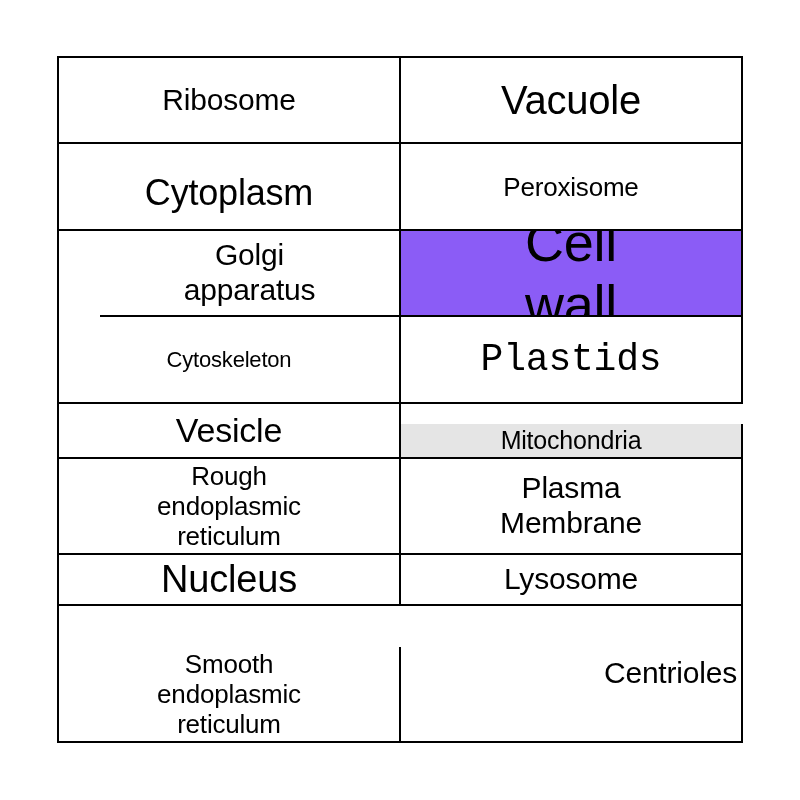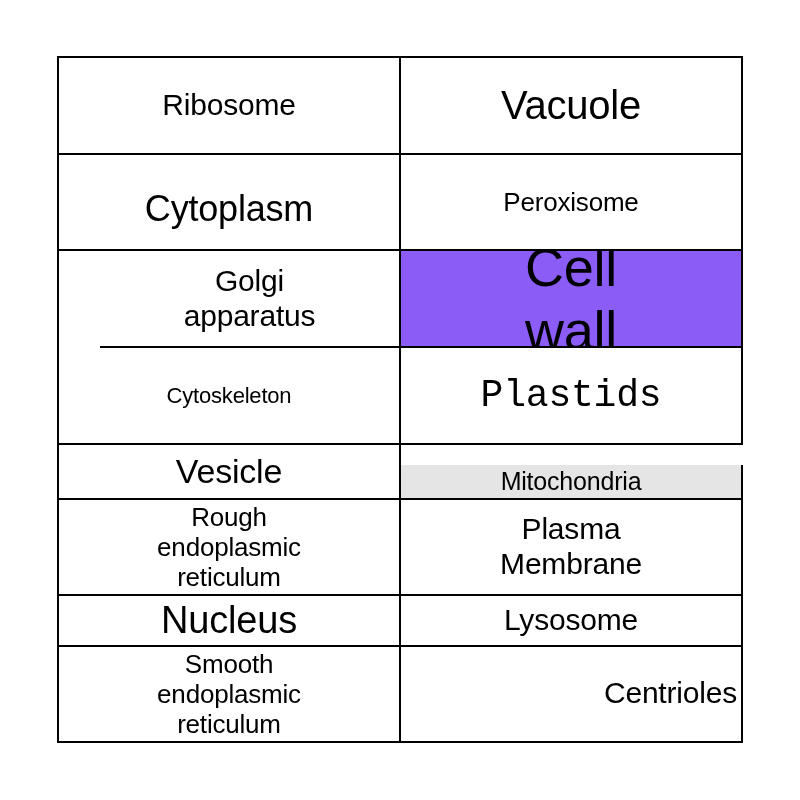--- a/index.html
+++ b/index.html
@@ -106,21 +106,21 @@
     <span class="cell-text" style="font-size: 30px;">Plasma
 Membrane</span>
   </div>
 
   <div class="bingo-cell" style="color: rgb(0, 0, 0); background: rgb(255, 255, 255); border-right-color: rgb(0, 0, 0); border-bottom-color: rgb(0, 0, 0);">
     <span class="cell-text" style="font-size: 38px;">Nucleus</span>
   </div>
   <div class="bingo-cell" style="color: rgb(0, 0, 0); background: rgb(255, 255, 255); border-right-color: rgb(0, 0, 0); border-bottom-color: rgb(0, 0, 0);">
     <span class="cell-text" style="font-size: 30px;">Lysosome</span>
   </div>
-  <div class="bingo-cell" style="color: rgb(0, 0, 0); background: rgb(255, 255, 255); border-right-color: rgb(0, 0, 0); border-bottom-color: rgb(0, 0, 0);">
+  <div class="bingo-cell" style="color: rgb(0, 0, 0); background: rgb(255, 255, 255); border-right-color: rgb(0, 0, 0); border-bottom-color: rgb(0, 0, 0); margin-top: 41px;">
     <span class="cell-text" style="font-size: 26px;">Smooth
 endoplasmic
 reticulum</span>
   </div>
   <div class="bingo-cell" style="color: rgb(0, 0, 0); background: rgb(255, 255, 255); border-right-color: rgb(0, 0, 0); border-bottom-color: rgb(0, 0, 0);">
     <span class="cell-text" style="font-size: 30px; text-align: right;">Centrioles</span>
   </div>
 
 </div>
 

